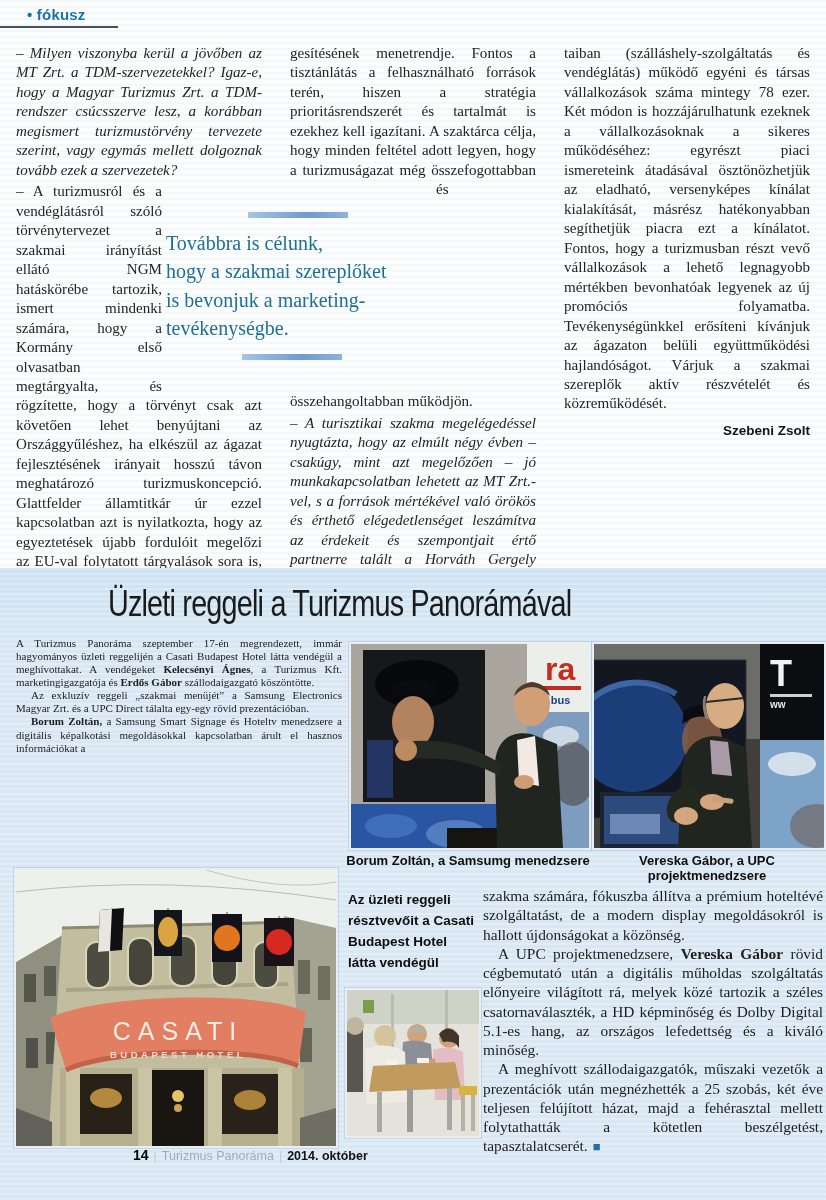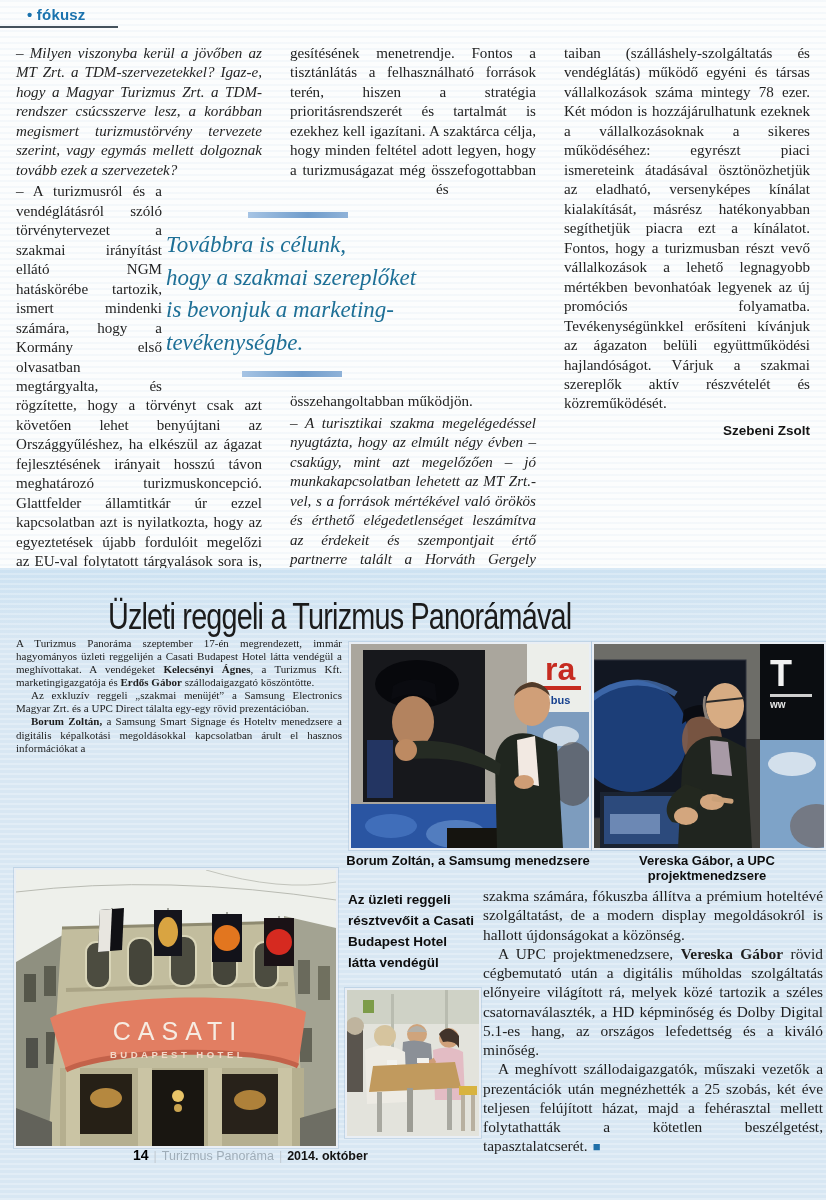--- a/index.html
+++ b/index.html
@@ -20,27 +20,27 @@
   .italicp{font-style:italic;}
   .sp-r{float:right;width:100px;height:214px;}
   .sp-l{float:left;width:146px;height:212px;}
   .author{text-align:right;font-family:"Liberation Sans",sans-serif;font-weight:bold;
        font-size:13.5px;color:#141414;margin-top:8px;}
 
   .pullquote{position:absolute;left:166px;top:212px;width:276px;}
   .pq-bar{width:100px;height:6px;background:linear-gradient(90deg,#a6c4e4,#6f9ccb 60%,#8fb2d8);}
   .pq-bar.t{margin-left:82px;margin-bottom:11px;}
   .pq-bar.b{margin-left:76px;margin-top:11px;}
-  .pq-text{font-style:italic;font-size:23px;line-height:1.42;color:#1d6f96;white-space:pre-line;}
+  .pq-text{font-size:20px;line-height:1.42;color:#1d6f96;white-space:pre-line;}
 
   
   .bottom{position:absolute;left:0;top:568px;width:826px;height:632px;
        background:repeating-linear-gradient(180deg,rgba(255,255,255,.25) 0 2px,rgba(0,0,0,0) 2px 5px),
                   linear-gradient(#cde2f2,#d8e7f3 80px,#d8e7f3);}
-  .b-title{position:absolute;top:596px;left:0;width:680px;text-align:center;color:#1b1b1b;}
+  .b-title{position:absolute;top:583px;left:0;width:680px;text-align:center;color:#1b1b1b;}
   .b-title .tt{display:inline-block;transform:scaleX(.80);transform-origin:center;
        font-family:"Liberation Sans",sans-serif;font-weight:400;font-size:36px;letter-spacing:-1px;}
   .b-leftcol{position:absolute;top:637px;left:16px;width:326px;font-size:11px;line-height:1.19;
        text-align:justify;color:#1d1d1d;}
   .b-leftcol p,.b-rightcol p{margin:0;}
   .ind{text-indent:15px;}
   .b-rightcol{position:absolute;top:886px;left:483px;width:340px;font-size:15.4px;line-height:1.25;
        text-align:justify;color:#1d1d1d;}
   .endmark{color:#1f6fa8;font-size:13px;margin-left:5px;}
 

